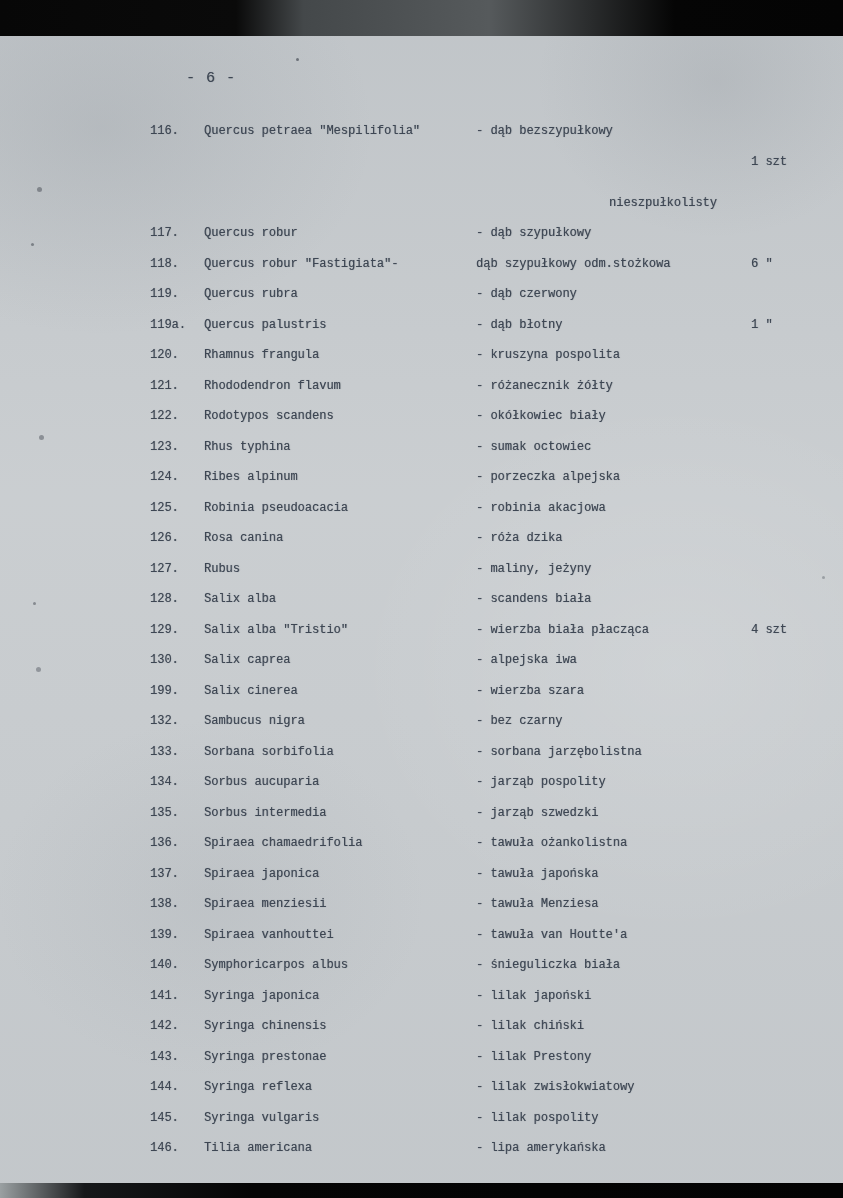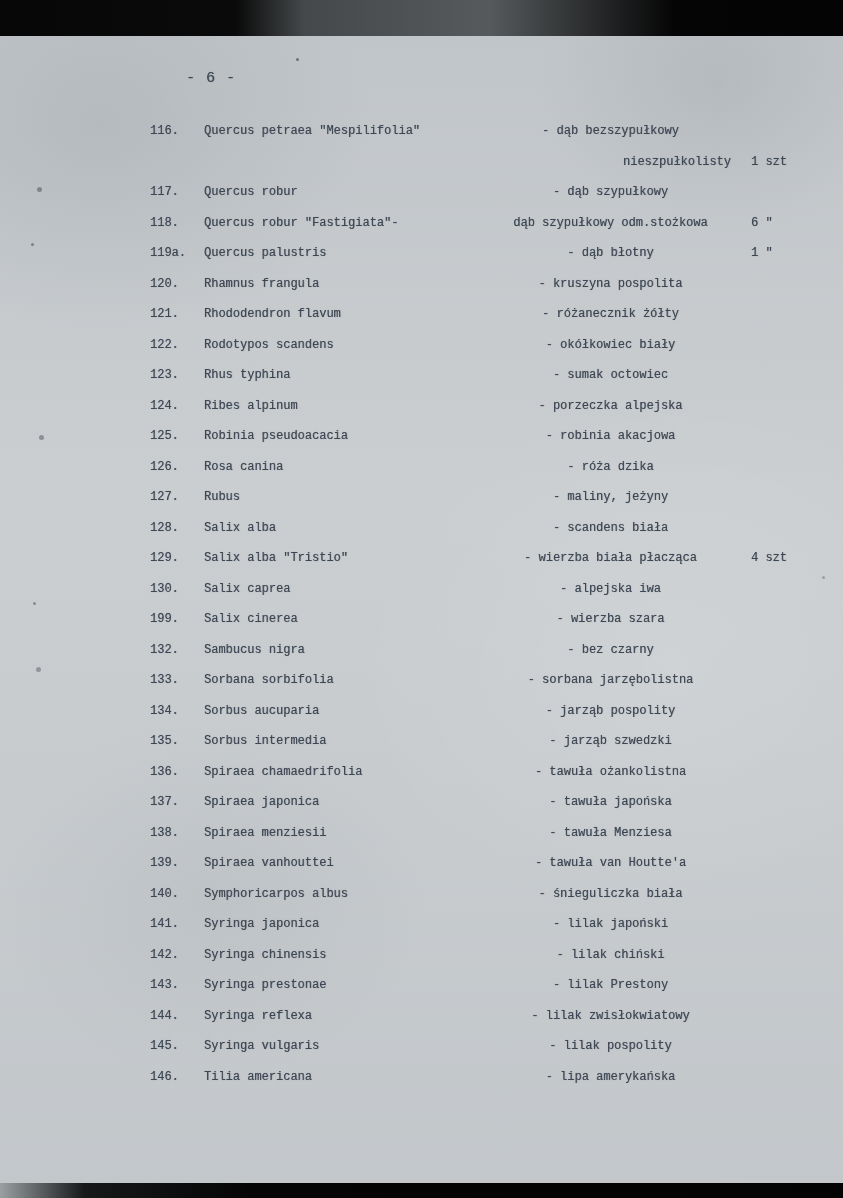--- a/index.html
+++ b/index.html
@@ -40,23 +40,23 @@
     font-size:12px;color:#3d4653;
     text-shadow:0.4px 0.4px 0.7px rgba(55,63,75,0.55);
   }
   .row{
     display:flex;
     line-height:30.5px;
     white-space:nowrap;
   }
   .row .num{width:54px;flex:0 0 auto;}
   .row .latin{width:272px;flex:0 0 auto;overflow:visible;}
-  .row .polish{flex:1 1 auto;text-align:center;}
+  .row .polish{flex:1 1 auto;}
   .row .qty{width:80px;flex:0 0 auto;padding-left:6px;}
-  .row.cont .polish{padding-left:133px;}
+  .row.cont .polish{padding-left:133px;margin-top:41px;}
   
   .specks{
     position:absolute;top:0;left:0;width:3px;height:3px;border-radius:50%;
     background:transparent;
     box-shadow:
       296px 22px 0 0 rgba(40,46,56,0.55),
       38px 152px 0 1px rgba(40,46,56,0.40),
       31px 207px 0 0 rgba(40,46,56,0.45),
       40px 400px 0 1px rgba(40,46,56,0.38),
       33px 566px 0 0 rgba(40,46,56,0.42),
@@ -91,20 +91,26 @@
     <span class="polish">- dąb szypułkowy</span>
     <span class="qty"></span>
   </div>
       <div class="row">
     <span class="num">118.</span>
     <span class="latin">Quercus robur "Fastigiata"-</span>
     <span class="polish">dąb szypułkowy odm.stożkowa</span>
     <span class="qty">6 "</span>
   </div>
       <div class="row">
+    <span class="num">119.</span>
+    <span class="latin">Quercus rubra</span>
+    <span class="polish">- dąb czerwony</span>
+    <span class="qty"></span>
+  </div>
+      <div class="row">
     <span class="num">119a.</span>
     <span class="latin">Quercus palustris</span>
     <span class="polish">- dąb błotny</span>
     <span class="qty">1 "</span>
   </div>
       <div class="row">
     <span class="num">120.</span>
     <span class="latin">Rhamnus frangula</span>
     <span class="polish">- kruszyna pospolita</span>
     <span class="qty"></span>

